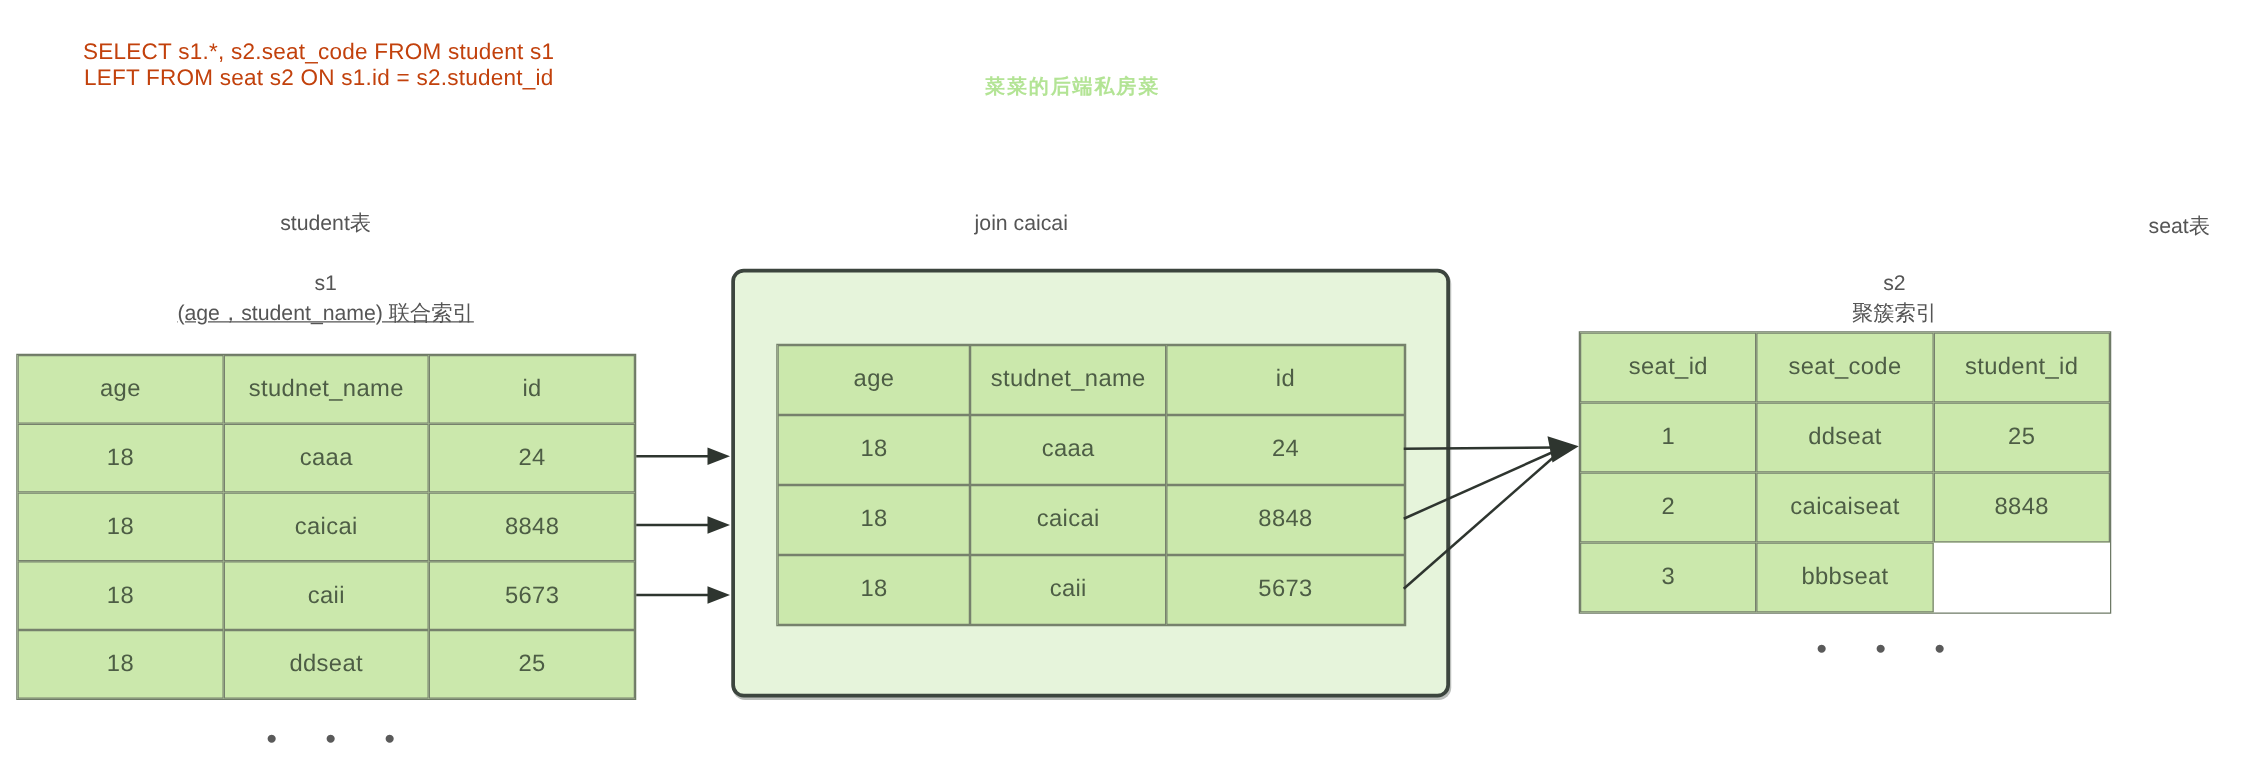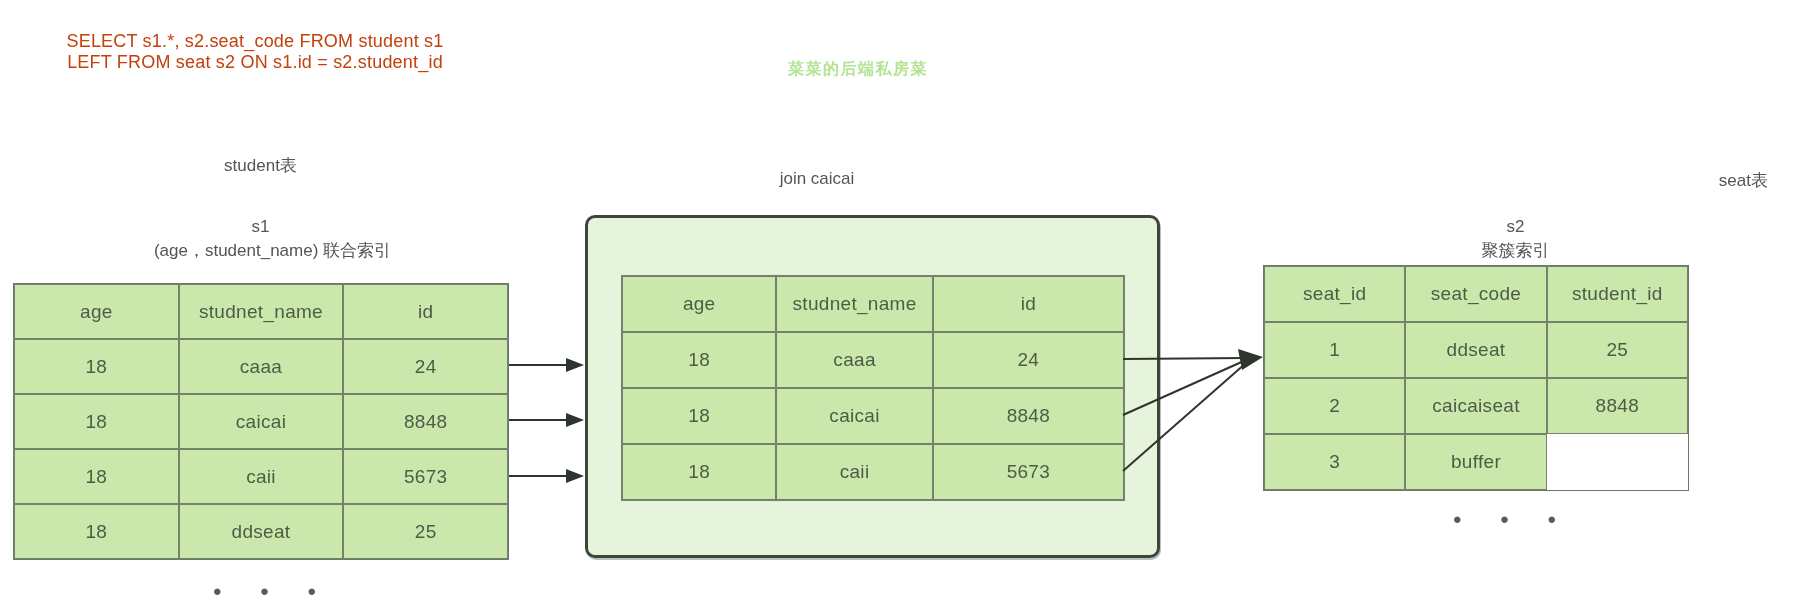--- a/index.html
+++ b/index.html
@@ -10,23 +10,23 @@
   
   .sql { position:absolute; left:16px; top:31px; width:478px; text-align:center;
          color:#c2410c; font-size:18px; line-height:20.5px; letter-spacing:.2px; }
 
   
   .watermark { position:absolute; left:788px; top:59px; color:#b3e495;
                font-size:16px; font-weight:600; letter-spacing:1.5px; }
 
   
   .label { position:absolute; color:#555555; font-size:17px; text-align:center; white-space:nowrap; }
-  .student-title { left:13px;  top:154px; width:495px; }
+  .student-title { left:13px;  top:167px; width:495px; }
   .student-alias { left:13px;  top:217px; width:495px; }
-  .student-index { left:25px;  top:239px; width:495px; }
+  .student-index { left:13px;  top:239px; width:495px;text-decoration:underline; }
   .jb-title      { left:717px; top:169px; width:200px; }
   .seat-title    { left:1263px;top:169px; width:505px;text-align:right; }
   .seat-alias    { left:1263px;top:217px; width:505px; }
   .seat-index    { left:1263px;top:239px; width:505px; }
 
   
   .table { position:absolute; border:1px solid #6e7a66; }
   .trow  { display:grid; grid-template-columns:var(--cols); }
   .tcell { display:flex; align-items:center; justify-content:center;
            background:#cbe8ac; border:1px solid #76816c;
@@ -138,21 +138,21 @@
         <div class="tcell">ddseat</div>
         <div class="tcell">25</div>
       </div>
       <div class="trow">
         <div class="tcell">2</div>
         <div class="tcell">caicaiseat</div>
         <div class="tcell">8848</div>
       </div>
       <div class="trow">
         <div class="tcell">3</div>
-        <div class="tcell">buffer</div>
+        <div class="tcell">bbbseat</div>
       </div>
     </div>
   <div class="ellipsis seat-ellipsis">● ● ●</div>
 
   <svg class="arrows" viewBox="0 0 1796 606" xmlns="http://www.w3.org/2000/svg">
 
     <g>
       <line x1="509" y1="365" x2="568" y2="365"></line>
       <polygon points="584,365 566,358 566,372"></polygon>
     </g>

